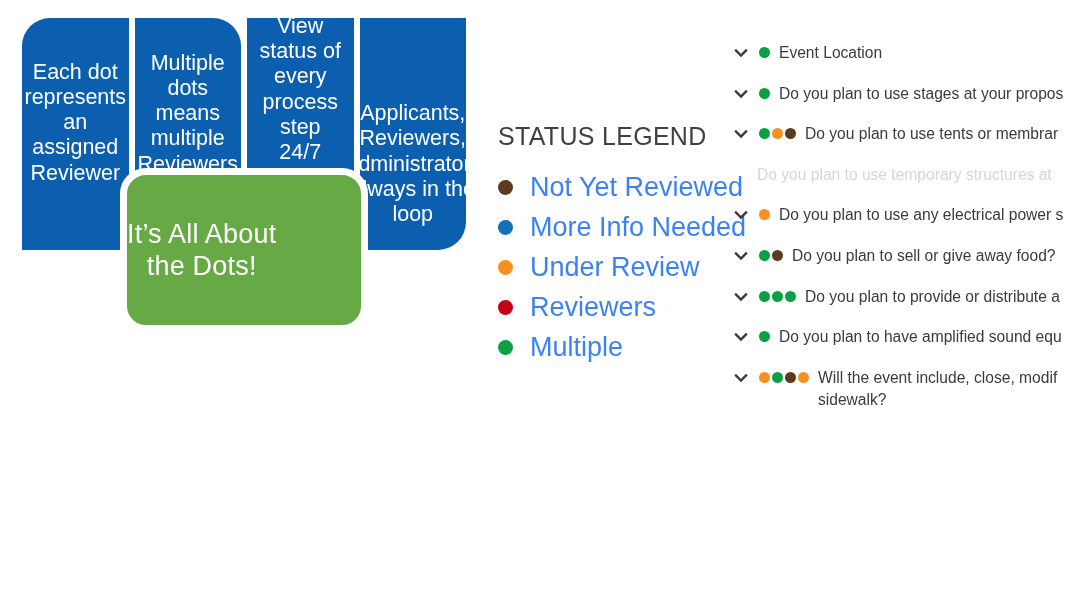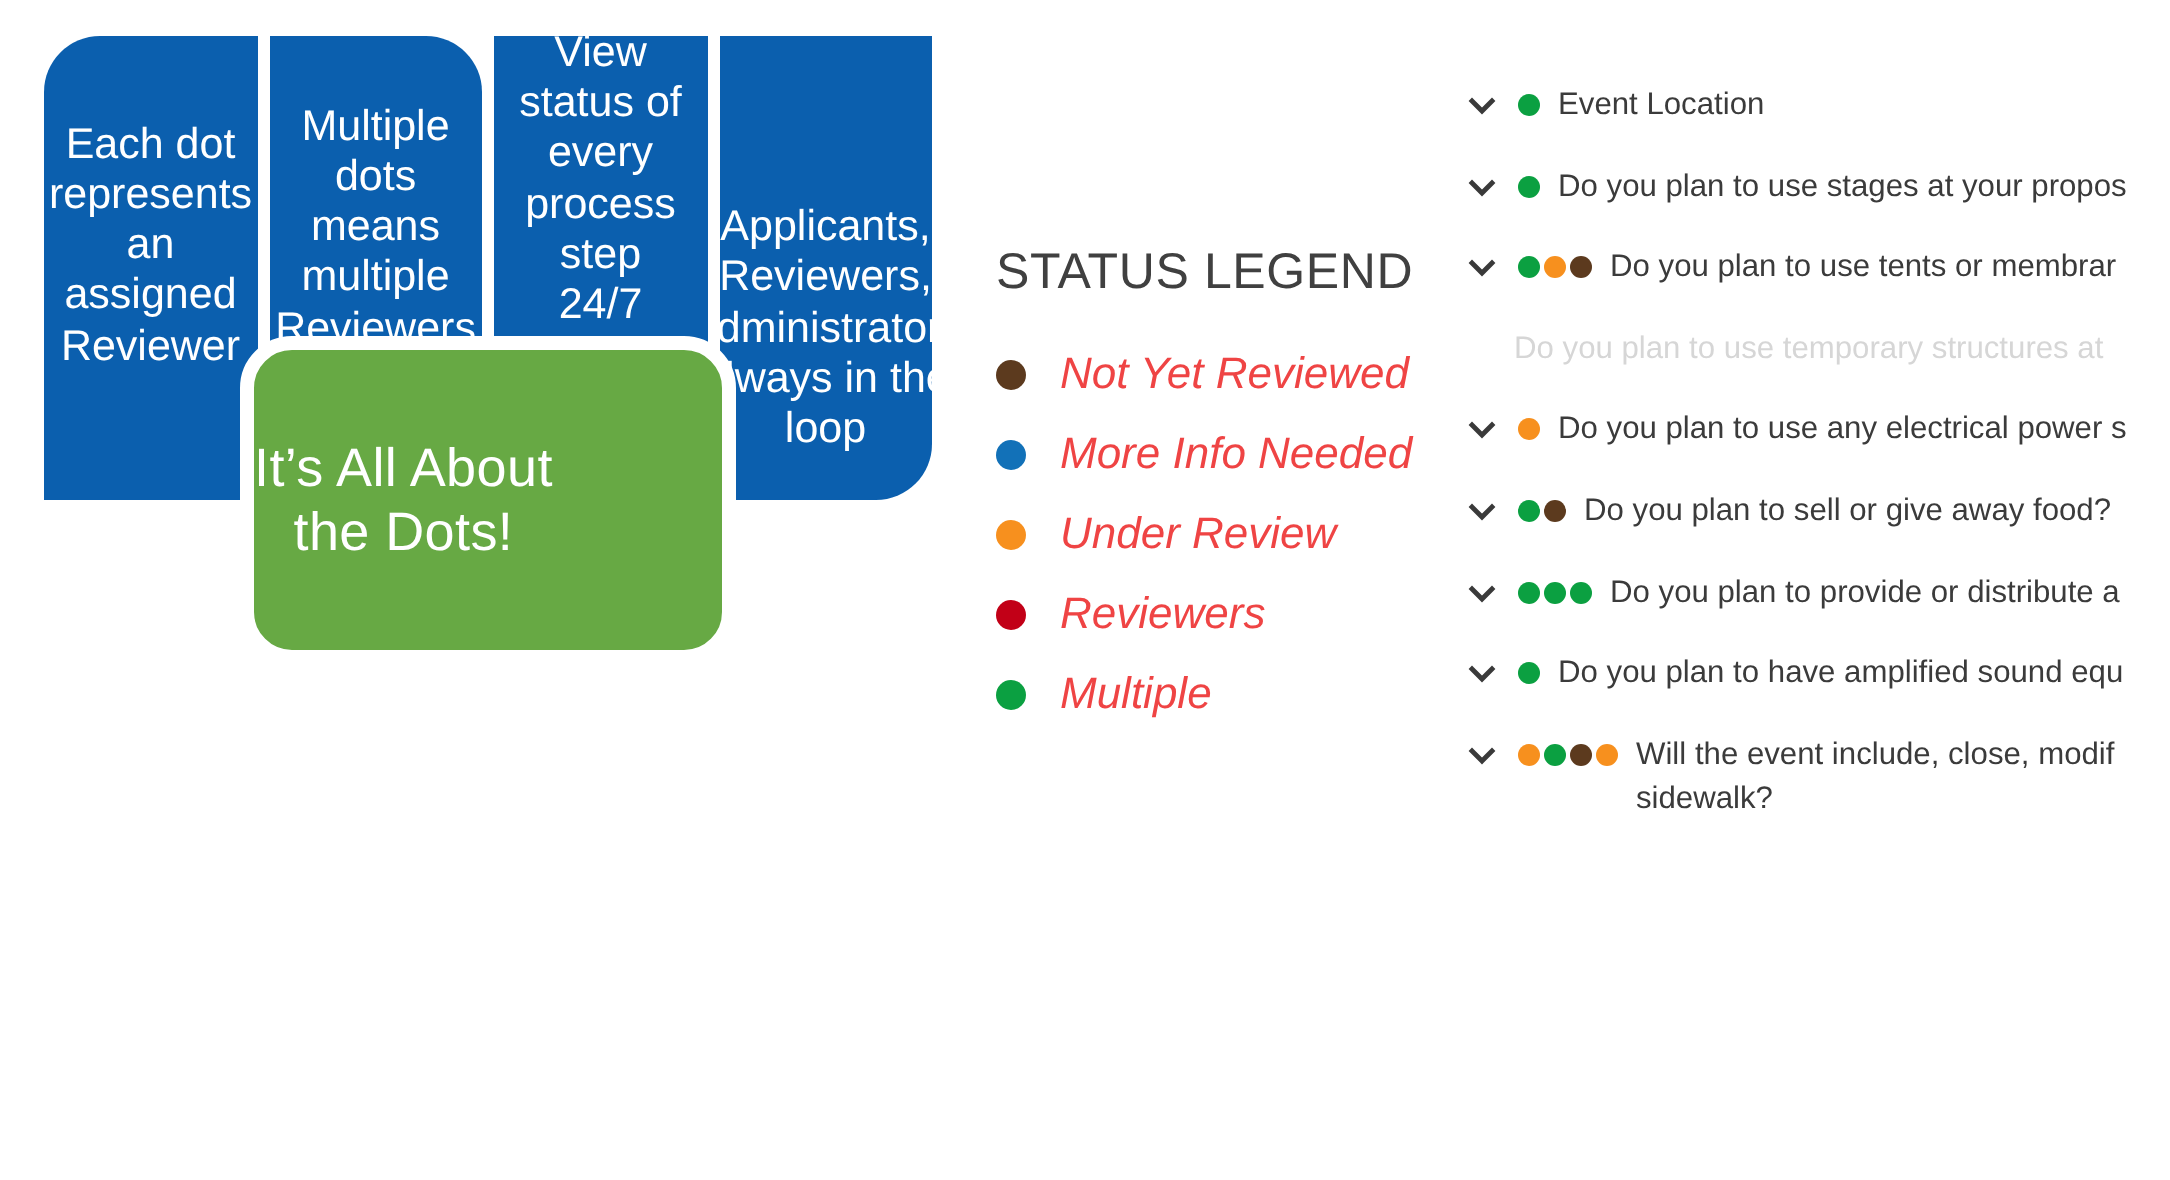--- a/index.html
+++ b/index.html
@@ -92,24 +92,23 @@
     height: 40px;
   }
   .legend-dot {
     width: 15px;
     height: 15px;
     border-radius: 50%;
     flex: 0 0 auto;
     margin-right: 17px;
   }
   .legend-label {
-    font-size: 22px;
-    color: #ef4444;
+    font-size: 27px;
+    color: #3b82f6;
     white-space: nowrap;
-    font-style: italic;
   }
 
   
   #question-list {
     position: absolute;
     left: 733px;
     top: 42px;
     width: 400px;
   }
   .q-row {

